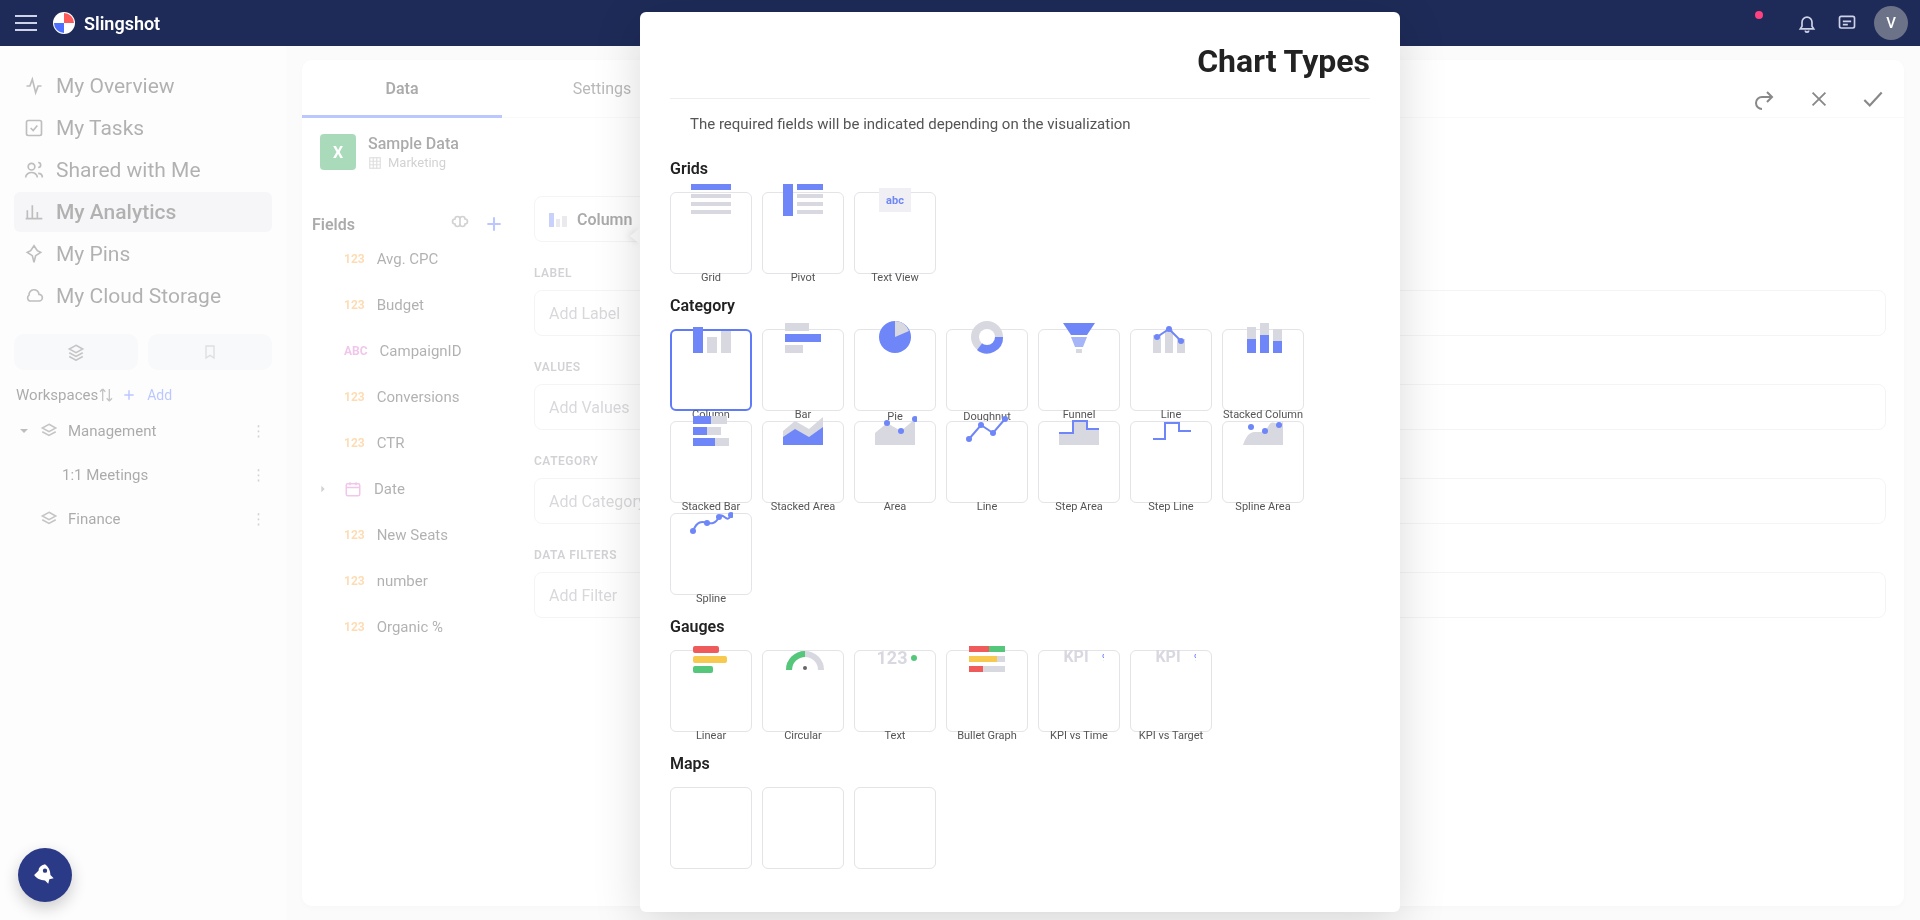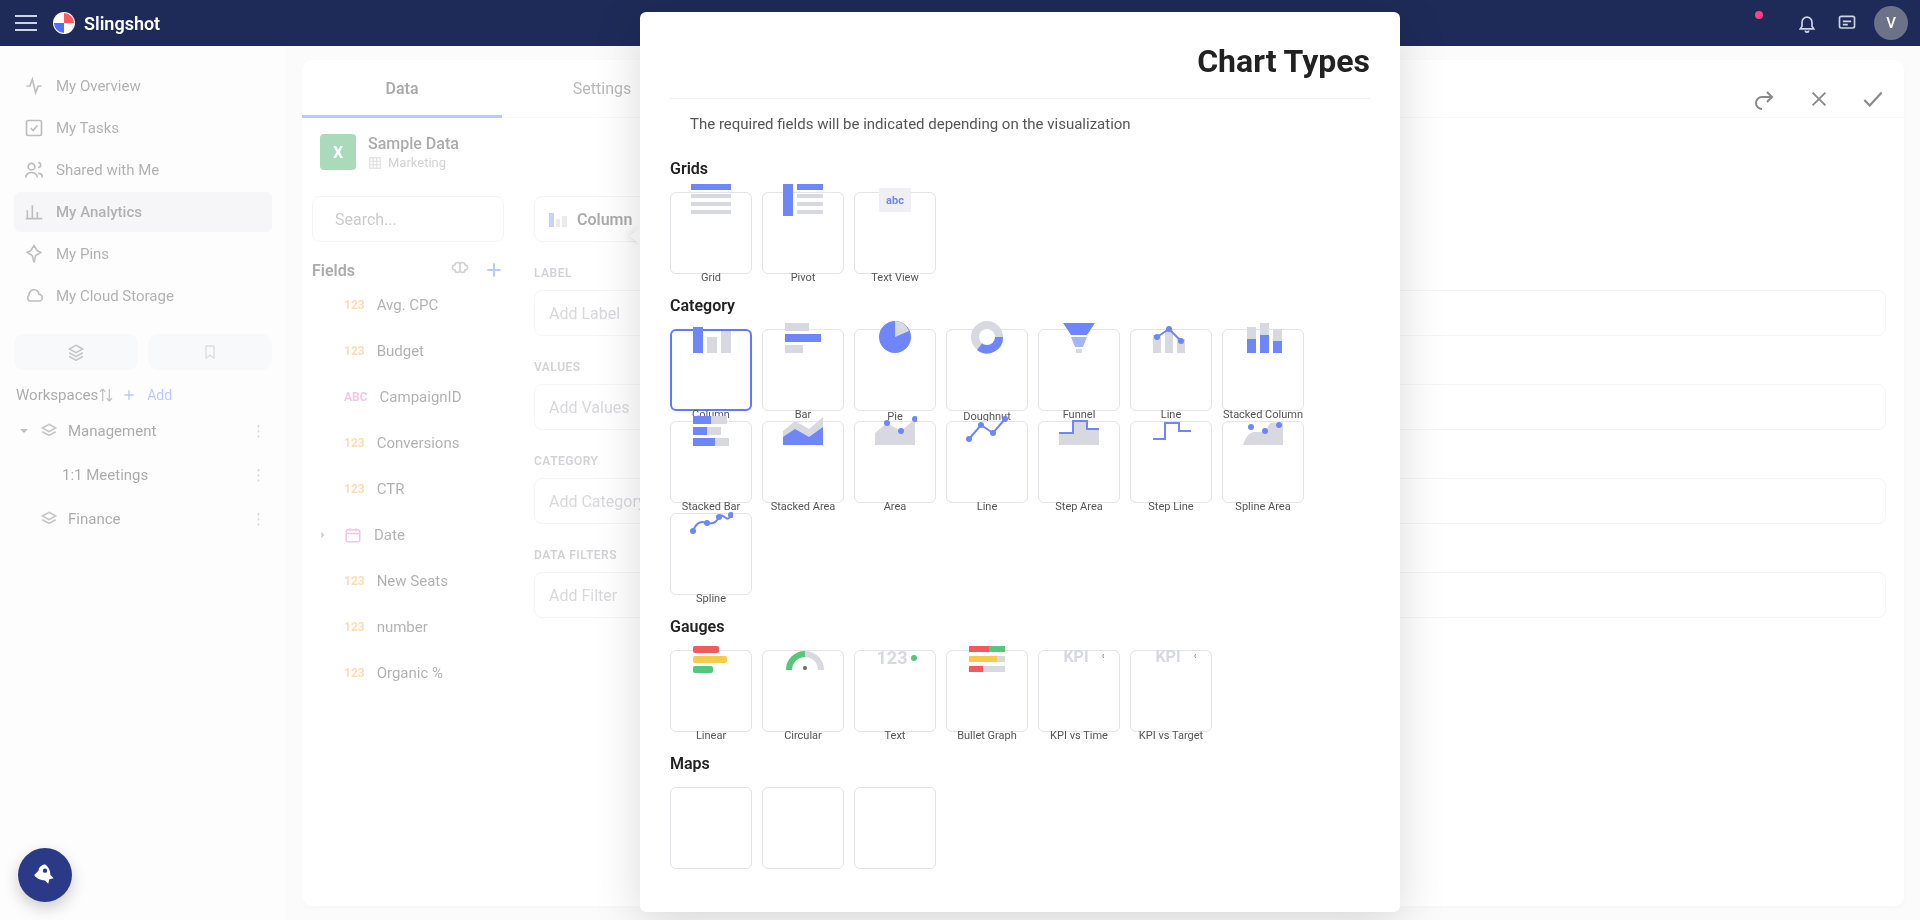--- a/index.html
+++ b/index.html
@@ -9,21 +9,21 @@
   .topbar .ham { width: 28px; height: 28px; display: flex; align-items: center; justify-content: center; margin-right: 12px; }
   .topbar .logo { display: flex; align-items: center; gap: 8px; font-size: 18px; font-weight: 600; }
   .topbar .logo-icon { width: 24px; height: 24px; }
   .topbar .spacer { flex: 1; }
   .topbar .tb-icon { width: 34px; height: 34px; display: flex; align-items: center; justify-content: center; margin-left: 6px; color: #cfd3e8; }
   .topbar .avatar { width: 34px; height: 34px; border-radius: 50%; background: #6c7287; color: #fff; display: flex; align-items: center; justify-content: center; font-size: 15px; font-weight: 500; margin-left: 10px; }
   .topbar .notif-dot { width: 8px; height: 8px; border-radius: 50%; background: #ff4081; position: relative; top: -8px; left: -8px; }
   
   .layout { display: flex; height: calc(920px - 46px); }
   .sidebar { width: 286px; background: #f9f9fb; padding: 20px 14px 14px 14px; display: flex; flex-direction: column; gap: 2px; }
-  .sb-item { display: flex; align-items: center; gap: 12px; height: 40px; padding: 0 10px; border-radius: 6px; color: #333; font-size: 15px; cursor: pointer; }
+  .sb-item { display: flex; align-items: center; gap: 12px; height: 40px; padding: 0 10px; border-radius: 6px; color: #333; font-size: 21px; cursor: pointer; }
   .sb-item.active { background: #e6e6ec; font-weight: 500; }
   .sb-icon { width: 20px; height: 20px; display: flex; align-items: center; justify-content: center; color: #555; }
   .sb-pillrow { display: flex; gap: 10px; margin: 16px 0 10px 0; }
   .sb-pill { flex: 1; height: 36px; border-radius: 10px; background: #eceef3; display: flex; align-items: center; justify-content: center; }
   .sb-ws-head { display: flex; align-items: center; padding: 4px 2px 4px 2px; font-size: 15px; font-weight: 400; color: #222; }
   .sb-ws-head .right { display: flex; align-items: center; gap: 8px; }
   .sb-add { color: #4c6fff; font-size: 14px; display: flex; align-items: center; gap: 11px; }
   .ws-item { display: flex; align-items: center; gap: 10px; height: 42px; padding: 0 6px 0 4px; font-size: 15px; color: #222; }
   .ws-item .dots { margin-left: auto; color: #888; }
   .ws-sub { padding-left: 48px; }
@@ -241,27 +241,20 @@
                   <rect x="3" y="3" width="18" height="18"></rect>
                   <path d="M3 9h18M3 15h18M9 3v18M15 3v18"></path>
                 </svg>
                 <span>Marketing</span>
               </div>
           </div>
         </div>
       </div>
       <div class="midrow">
         <div class="midleft">
-          <div class="search">
-            <svg width="18" height="18" viewBox="0 0 24 24" fill="none" stroke="#777" stroke-width="2">
-                <circle cx="10" cy="10" r="7"></circle>
-                <path d="M21 21l-6-6"></path>
-              </svg>
-            <input placeholder="Search..." style="">
-          </div>
           <div class="fields-head">
             <span class="t">Fields</span>
             <span class="icons">
               <span>
                   <svg width="20" height="20" viewBox="0 0 24 24" fill="none" stroke="#888" stroke-width="2">
                     <path d="M9 3a3 3 0 00-3 3 3 3 0 00-3 3 3 3 0 003 3 3 3 0 003 3 3 3 0 003-3V6a3 3 0 00-3-3zM15 3a3 3 0 013 3 3 3 0 013 3 3 3 0 01-3 3 3 3 0 01-3 3 3 3 0 01-3-3V6a3 3 0 013-3z"></path>
                   </svg>
                 </span>
               <span>
                   <svg width="20" height="20" viewBox="0 0 24 24" fill="none" stroke="#4c6fff" stroke-width="2.5">

